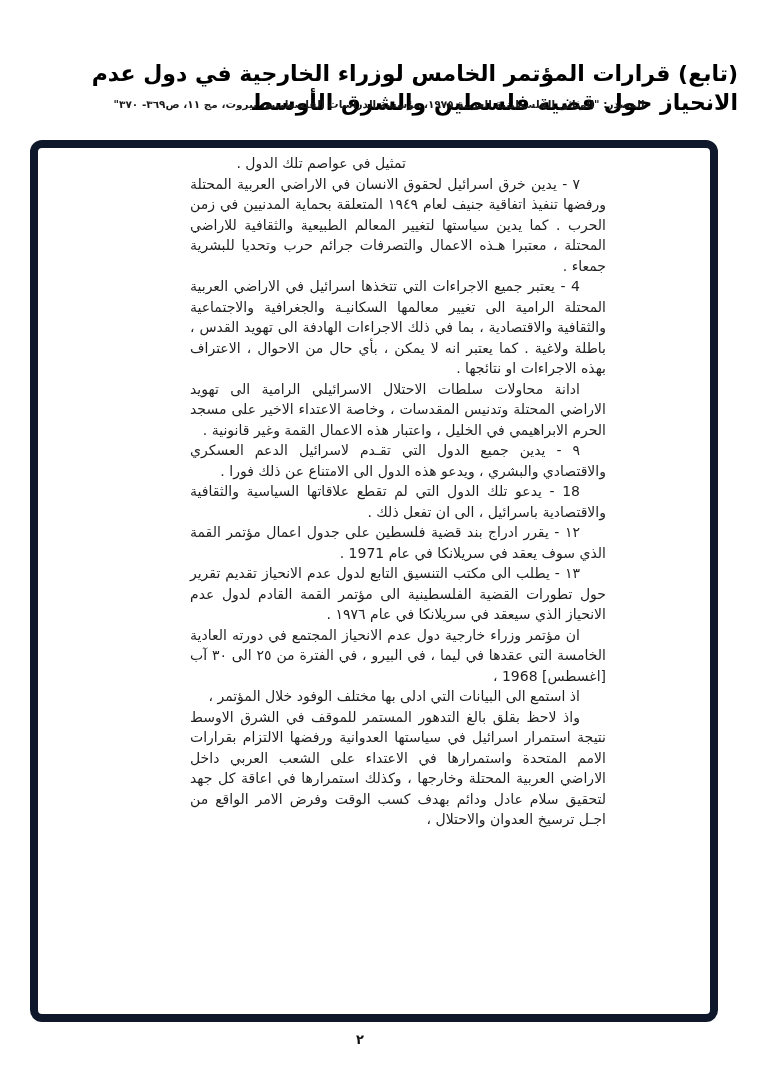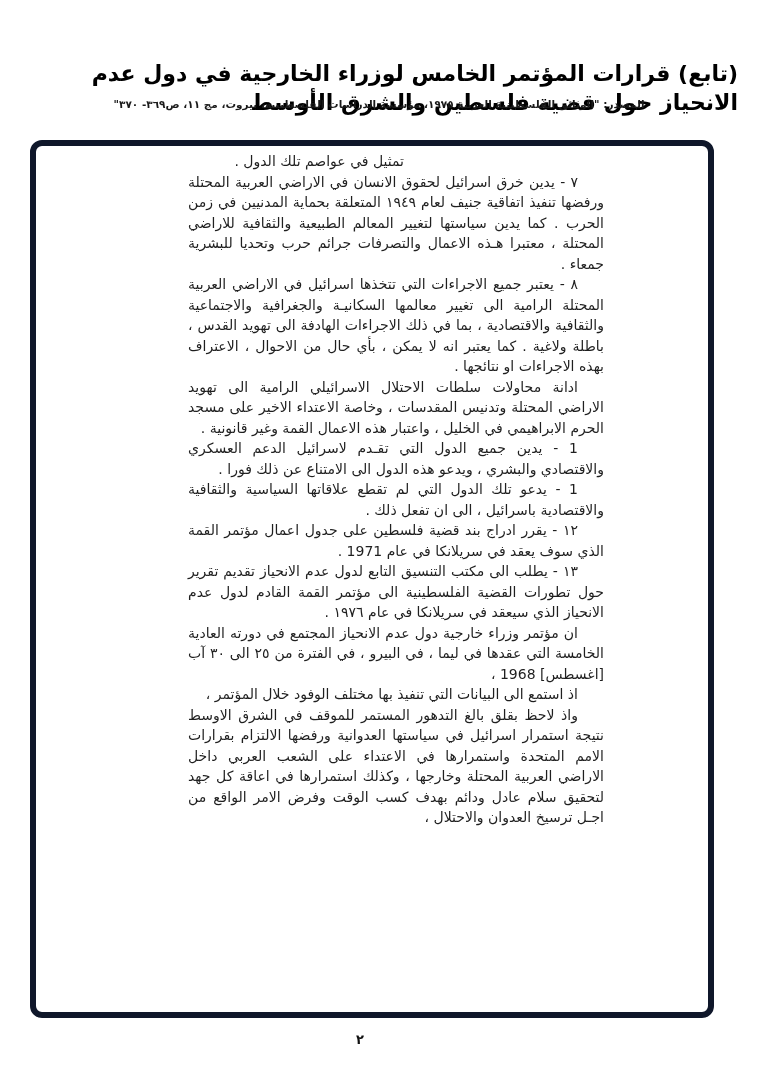--- a/index.html
+++ b/index.html
@@ -30,21 +30,21 @@
     top: 98px; left: 20px; right: 20px;
     text-align: center;
     font-weight: bold;
     font-size: 10.5px;
     color: #1a1a1a;
   }
   .doc-frame {
     position: absolute;
     left: 30px; top: 140px;
     width: 672px; height: 866px;
-    border: 6px solid #0f172a;
+    border: 8px solid #0f172a;
     border-radius: 12px;
     background: transparent;
   }
   .doc-body {
     position: absolute;
     top: 5px; right: 104px;
     width: 416px;
     font-size: 14px;
     line-height: 20.5px;
     text-align: justify;
@@ -76,27 +76,27 @@
 <div class="doc-page">
 
   <div class="doc-title">(تابع) قرارات المؤتمر الخامس لوزراء الخارجية في دول عدم الانحياز حول قضية فلسطين والشرق الأوسط</div>
 
   <div class="doc-source">المصدر: "الوثائق الفلسطينية العربية ١٩٧٥، مؤسسة الدراسات الفلسطينية، بيروت، مج ١١، ص٣٦٩- ٣٧٠"</div>
 
   <div class="doc-frame">
     <div class="doc-body">
       <p class="para fragment">تمثيل في عواصم تلك الدول .</p>
       <p class="para">٧ - يدين خرق اسرائيل لحقوق الانسان في الاراضي العربية المحتلة ورفضها تنفيذ اتفاقية جنيف لعام ١٩٤٩ المتعلقة بحماية المدنيين في زمن الحرب . كما يدين سياستها لتغيير المعالم الطبيعية والثقافية للاراضي المحتلة ، معتبرا هـذه الاعمال والتصرفات جرائم حرب وتحديا للبشرية جمعاء .</p>
-      <p class="para">٨ - يعتبر جميع الاجراءات التي تتخذها اسرائيل في الاراضي العربية المحتلة الرامية الى تغيير معالمها السكانيـة والجغرافية والاجتماعية والثقافية والاقتصادية ، بما في ذلك الاجراءات الهادفة الى تهويد القدس ، باطلة ولاغية . كما يعتبر انه لا يمكن ، بأي حال من الاحوال ، الاعتراف بهذه الاجراءات او نتائجها .</p>
+      <p class="para">4 - يعتبر جميع الاجراءات التي تتخذها اسرائيل في الاراضي العربية المحتلة الرامية الى تغيير معالمها السكانيـة والجغرافية والاجتماعية والثقافية والاقتصادية ، بما في ذلك الاجراءات الهادفة الى تهويد القدس ، باطلة ولاغية . كما يعتبر انه لا يمكن ، بأي حال من الاحوال ، الاعتراف بهذه الاجراءات او نتائجها .</p>
       <p class="para">ادانة محاولات سلطات الاحتلال الاسرائيلي الرامية الى تهويد الاراضي المحتلة وتدنيس المقدسات ، وخاصة الاعتداء الاخير على مسجد الحرم الابراهيمي في الخليل ، واعتبار هذه الاعمال القمة وغير قانونية .</p>
-      <p class="para">1 - يدين جميع الدول التي تقـدم لاسرائيل الدعم العسكري والاقتصادي والبشري ، ويدعو هذه الدول الى الامتناع عن ذلك فورا .</p>
-      <p class="para">1 - يدعو تلك الدول التي لم تقطع علاقاتها السياسية والثقافية والاقتصادية باسرائيل ، الى ان تفعل ذلك .</p>
+      <p class="para">٩ - يدين جميع الدول التي تقـدم لاسرائيل الدعم العسكري والاقتصادي والبشري ، ويدعو هذه الدول الى الامتناع عن ذلك فورا .</p>
+      <p class="para">18 - يدعو تلك الدول التي لم تقطع علاقاتها السياسية والثقافية والاقتصادية باسرائيل ، الى ان تفعل ذلك .</p>
       <p class="para">١٢ - يقرر ادراج بند قضية فلسطين على جدول اعمال مؤتمر القمة الذي سوف يعقد في سريلانكا في عام 1971 .</p>
       <p class="para">١٣ - يطلب الى مكتب التنسيق التابع لدول عدم الانحياز تقديم تقرير حول تطورات القضية الفلسطينية الى مؤتمر القمة القادم لدول عدم الانحياز الذي سيعقد في سريلانكا في عام ١٩٧٦ .</p>
       <p class="para">ان مؤتمر وزراء خارجية دول عدم الانحياز المجتمع في دورته العادية الخامسة التي عقدها في ليما ، في البيرو ، في الفترة من ٢٥ الى ٣٠ آب [اغسطس] 1968 ،</p>
-      <p class="para">اذ استمع الى البيانات التي تنفيذ بها مختلف الوفود خلال المؤتمر ،</p>
+      <p class="para">اذ استمع الى البيانات التي ادلى بها مختلف الوفود خلال المؤتمر ،</p>
       <p class="para">واذ لاحظ بقلق بالغ التدهور المستمر للموقف في الشرق الاوسط نتيجة استمرار اسرائيل في سياستها العدوانية ورفضها الالتزام بقرارات الامم المتحدة واستمرارها في الاعتداء على الشعب العربي داخل الاراضي العربية المحتلة وخارجها ، وكذلك استمرارها في اعاقة كل جهد لتحقيق سلام عادل ودائم بهدف كسب الوقت وفرض الامر الواقع من اجـل ترسيخ العدوان والاحتلال ،</p>
     </div>
   </div>
 
   <div class="page-number">٢</div>
 
 </div>
 
 </body></html>

